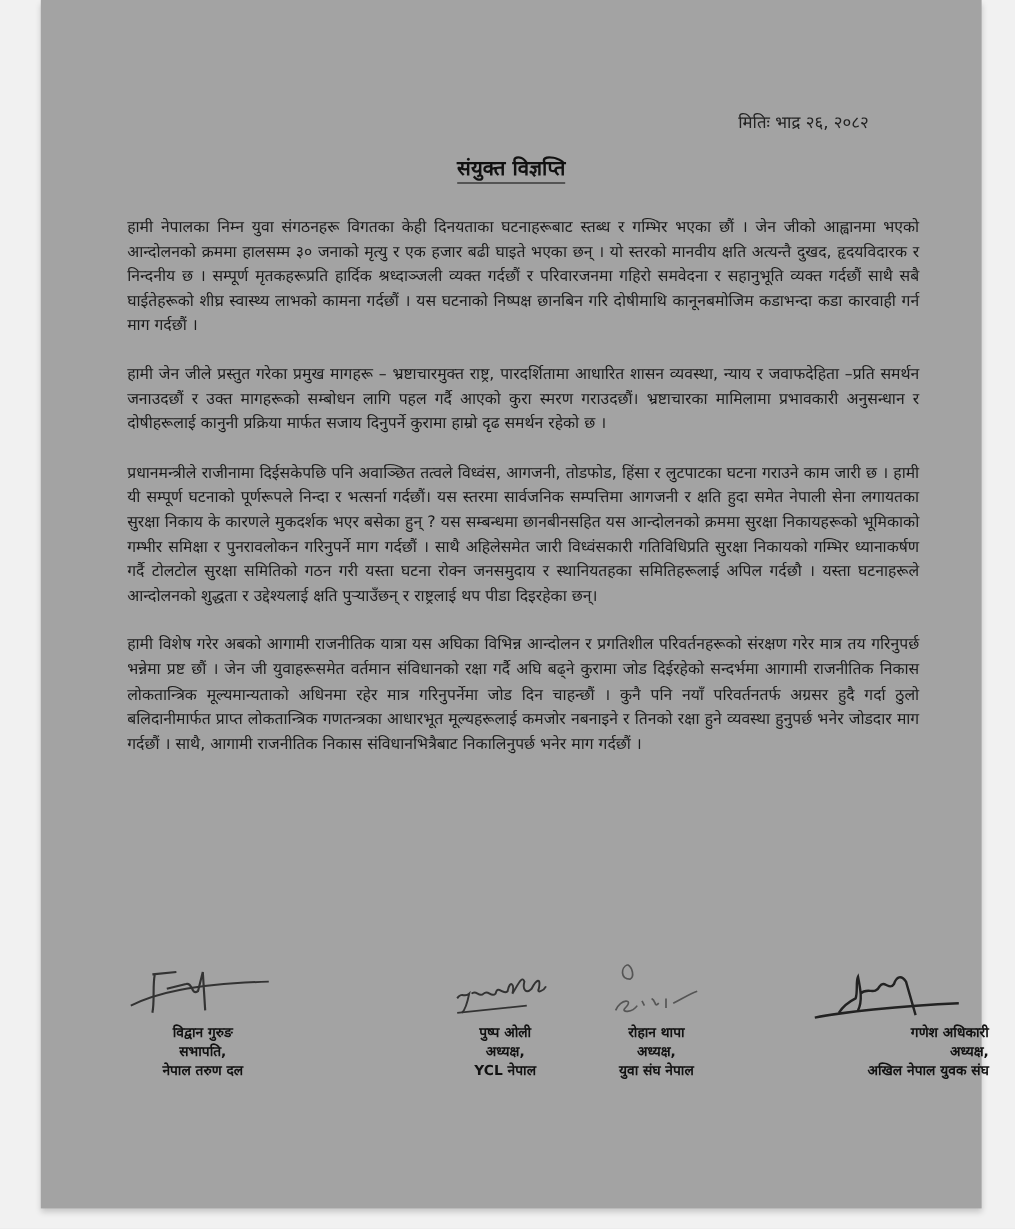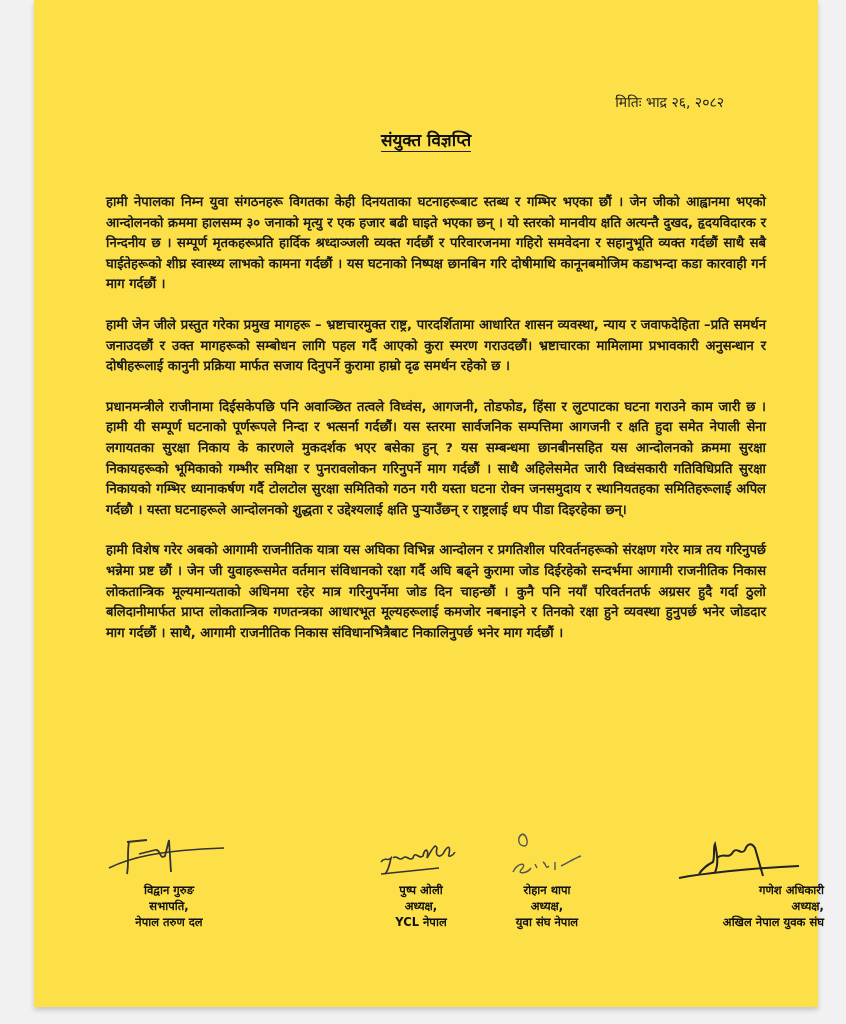--- a/index.html
+++ b/index.html
@@ -5,21 +5,21 @@
   html, body {
     margin: 0; padding: 0;
     width: 846px; height: 1024px;
     background: #f1f1f1;
     overflow: hidden;
   }
   .page {
     position: absolute;
     left: 34px; top: 0;
     width: 784px; height: 1007px;
-    background: #fde047;
+    background: #a3a3a3;
     box-shadow: 0 3px 5px rgba(0,0,0,0.18);
   }
   .date {
     position: absolute;
     right: 94px; top: 92px;
     font-family: "DejaVu Sans", sans-serif;
     font-size: 14px;
     color: #222;
   }
   .title {
@@ -38,24 +38,24 @@
   }
   .body {
     position: absolute;
     left: 72px; width: 660px; top: 176px;
     font-family: "DejaVu Sans", sans-serif;
     font-size: 13.1px;
     line-height: 20.6px;
     color: #1a1a1a;
     text-align: justify;
   }
-  .body p { margin: 16px 0 20px 0; font-weight: bold; }
+  .body p { margin: 4px 0 20px 0; }
   .sigs {
     position: absolute;
-    left: 60px; right: 30px; top: 828px;
+    left: 60px; right: 30px; top: 798px;
     height: 120px;
     text-decoration: underline;
   }
   .sig {
     position: absolute;
     top: 0;
     width: 150px;
     text-align: center;
     font-family: "DejaVu Sans", sans-serif;
     font-weight: bold;

